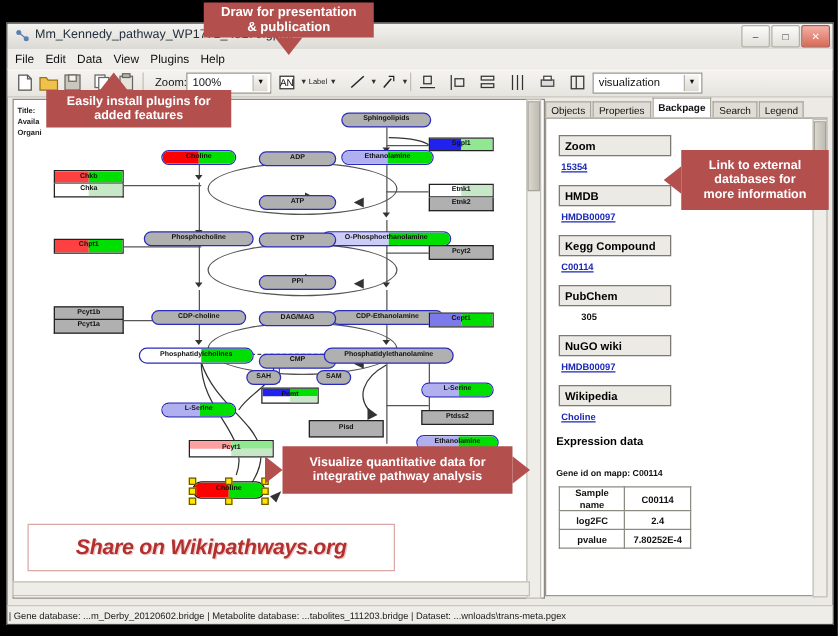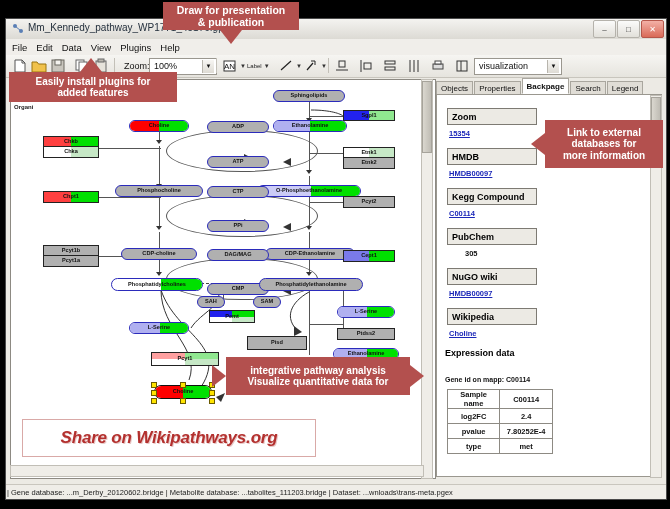--- a/index.html
+++ b/index.html
@@ -512,24 +512,20 @@
             <td style="width:52px;">C00114</td>
               </tr>
           <tr>
             <td>log2FC</td>
             <td>2.4</td>
               </tr>
           <tr>
             <td>pvalue</td>
             <td>7.80252E-4</td>
               </tr>
-          <tr>
-            <td>type</td>
-            <td>met</td>
-              </tr>
         </tbody>
           </table>
       </div>
 
       <div class="vscroll" style="left:214px;top:16px;height:381px;">
         <div class="vthumb" style="top:1px;height:40px;"></div>
       </div>
     </div>
 
     <div class="statusbar">
@@ -538,41 +534,41 @@
   </div>
 
   <div class="callout" style="left:163px;top:2px;width:136px;height:28px;font-size:10.5px;">
     <div>
       <div>Draw for presentation</div>
       <div>&amp; publication</div>
     </div>
   </div>
   <div class="cpoint ptr-dn" style="left:220px;top:30px;"></div>
 
-  <div class="callout" style="left:9px;top:72px;width:168px;height:30px;font-size:10px;">
+  <div class="callout" style="left:37px;top:72px;width:148px;height:30px;font-size:10px;">
     <div>
       <div>Easily install plugins for</div>
       <div>added features</div>
     </div>
   </div>
   <div class="cpoint ptr-up" style="left:80px;top:58px;"></div>
 
   <div class="callout" style="left:545px;top:120px;width:118px;height:48px;font-size:10px;">
     <div>
       <div>Link  to external</div>
       <div>databases  for</div>
       <div>more information</div>
     </div>
   </div>
   <div class="cpoint ptr-lf" style="left:531px;top:133px;"></div>
 
   <div class="callout" style="left:226px;top:357px;width:184px;height:38px;font-size:10px;">
     <div>
+      <div>Visualize quantitative data  for</div>
       <div>integrative pathway analysis</div>
-      <div>Visualize quantitative data  for</div>
     </div>
   </div>
   <div class="cpoint ptr-rt" style="left:212px;top:365px;"></div>
   <div class="cpoint ptr-rt" style="left:410px;top:365px;"></div>
 
   <div class="share" style="left:22px;top:419px;width:292px;height:36px;">
     <span>Share on Wikipathways.org</span>
   </div>
 
 </div>

